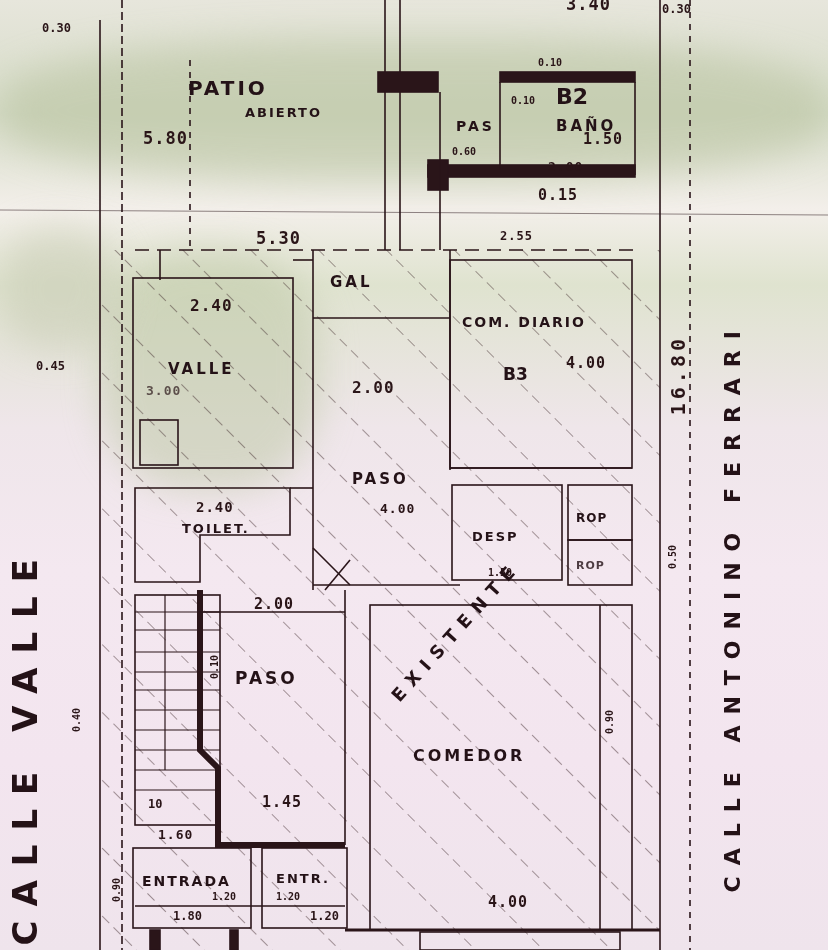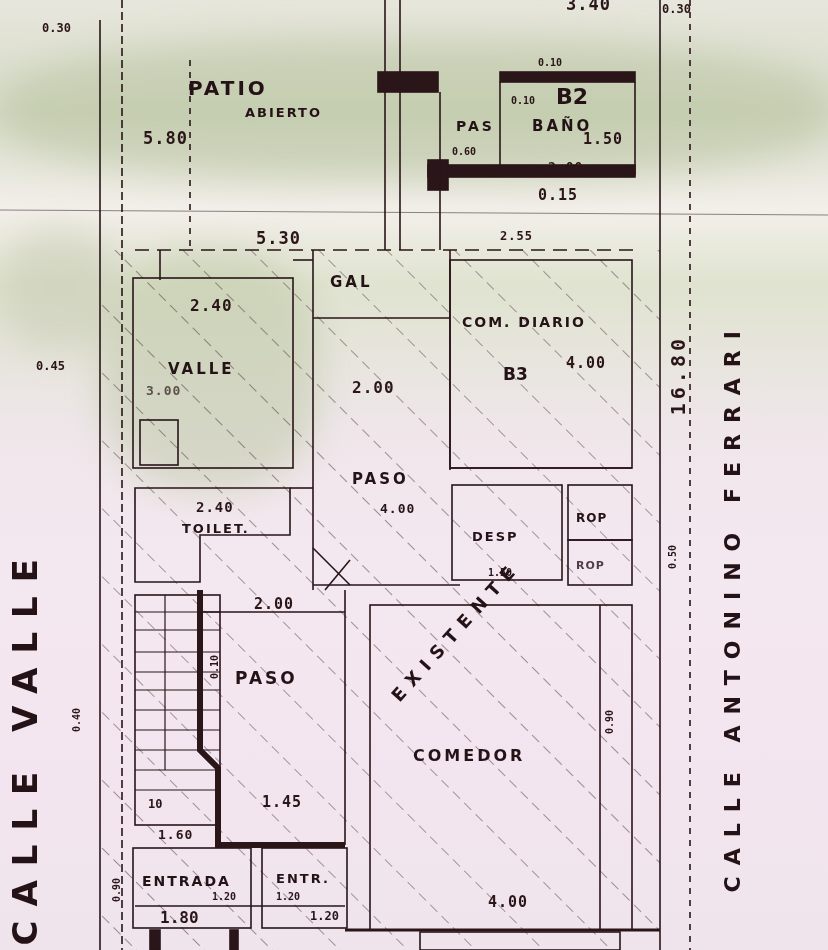--- a/index.html
+++ b/index.html
@@ -108,21 +108,21 @@
 
   <div class="lbl vert" style="left:8px;top:545px;font-size:34px;letter-spacing:14px;">CALLE VALLE</div>
   <div class="lbl vert" style="left:722px;top:320px;font-size:22px;letter-spacing:11px;">CALLE ANTONINO FERRARI</div>
 
   <div class="lbl" style="left:188px;top:78px;font-size:20px;">PATIO</div>
   <div class="lbl" style="left:245px;top:106px;font-size:13px;letter-spacing:2px;">ABIERTO</div>
   <div class="dim" style="left:143px;top:130px;font-size:17px;">5.80</div>
   <div class="dim" style="left:256px;top:230px;font-size:17px;">5.30</div>
 
   <div class="lbl" style="left:556px;top:86px;font-size:22px;letter-spacing:0;">B2</div>
-  <div class="lbl" style="left:532px;top:119px;font-size:15px;">BAÑO</div>
+  <div class="lbl" style="left:556px;top:119px;font-size:15px;">BAÑO</div>
   <div class="lbl" style="left:456px;top:119px;font-size:14px;">PAS</div>
   <div class="dim" style="left:583px;top:132px;font-size:15px;">1.50</div>
   <div class="dim" style="left:548px;top:160px;font-size:13px;">2.00</div>
   <div class="dim small" style="left:452px;top:147px;">0.60</div>
   <div class="dim small" style="left:511px;top:96px;">0.10</div>
   <div class="dim small" style="left:538px;top:58px;">0.10</div>
 
   <div class="lbl" style="left:168px;top:362px;font-size:15px;">VALLE</div>
   <div class="dim" style="left:190px;top:298px;font-size:16px;">2.40</div>
   <div class="dim" style="left:146px;top:384px;font-size:13px;opacity:.7;">3.00</div>
@@ -150,21 +150,21 @@
   <div class="dim" style="left:254px;top:597px;font-size:15px;">2.00</div>
   <div class="dim" style="left:262px;top:795px;font-size:15px;">1.45</div>
   <div class="dim small vert" style="left:210px;top:655px;">0.10</div>
 
   <div class="lbl" style="left:413px;top:748px;font-size:16px;">COMEDOR</div>
   <div class="lbl" style="left:395px;top:690px;font-size:18px;transform:rotate(-48deg);transform-origin:left center;letter-spacing:8px;">EXISTENTE</div>
   <div class="dim" style="left:488px;top:895px;font-size:15px;">4.00</div>
   <div class="dim small vert" style="left:605px;top:710px;">0.90</div>
 
   <div class="lbl" style="left:142px;top:874px;font-size:14px;letter-spacing:2px;">ENTRADA</div>
-  <div class="dim small" style="left:160px;top:910px;font-size:16px;">1.80</div>
+  <div class="dim small" style="left:173px;top:910px;font-size:12px;">1.80</div>
   <div class="dim small" style="left:212px;top:892px;">1.20</div>
   <div class="dim" style="left:158px;top:828px;font-size:13px;">1.60</div>
   <div class="lbl" style="left:276px;top:872px;font-size:13px;letter-spacing:2px;">ENTR.</div>
   <div class="dim small" style="left:310px;top:910px;font-size:12px;">1.20</div>
   <div class="dim small" style="left:276px;top:892px;">1.20</div>
 
   <div class="dim small" style="left:42px;top:22px;font-size:12px;">0.30</div>
   <div class="dim" style="left:566px;top:-4px;font-size:17px;">3.40</div>
   <div class="dim small" style="left:662px;top:3px;font-size:12px;">0.30</div>
   <div class="dim" style="left:538px;top:188px;font-size:15px;">0.15</div>

